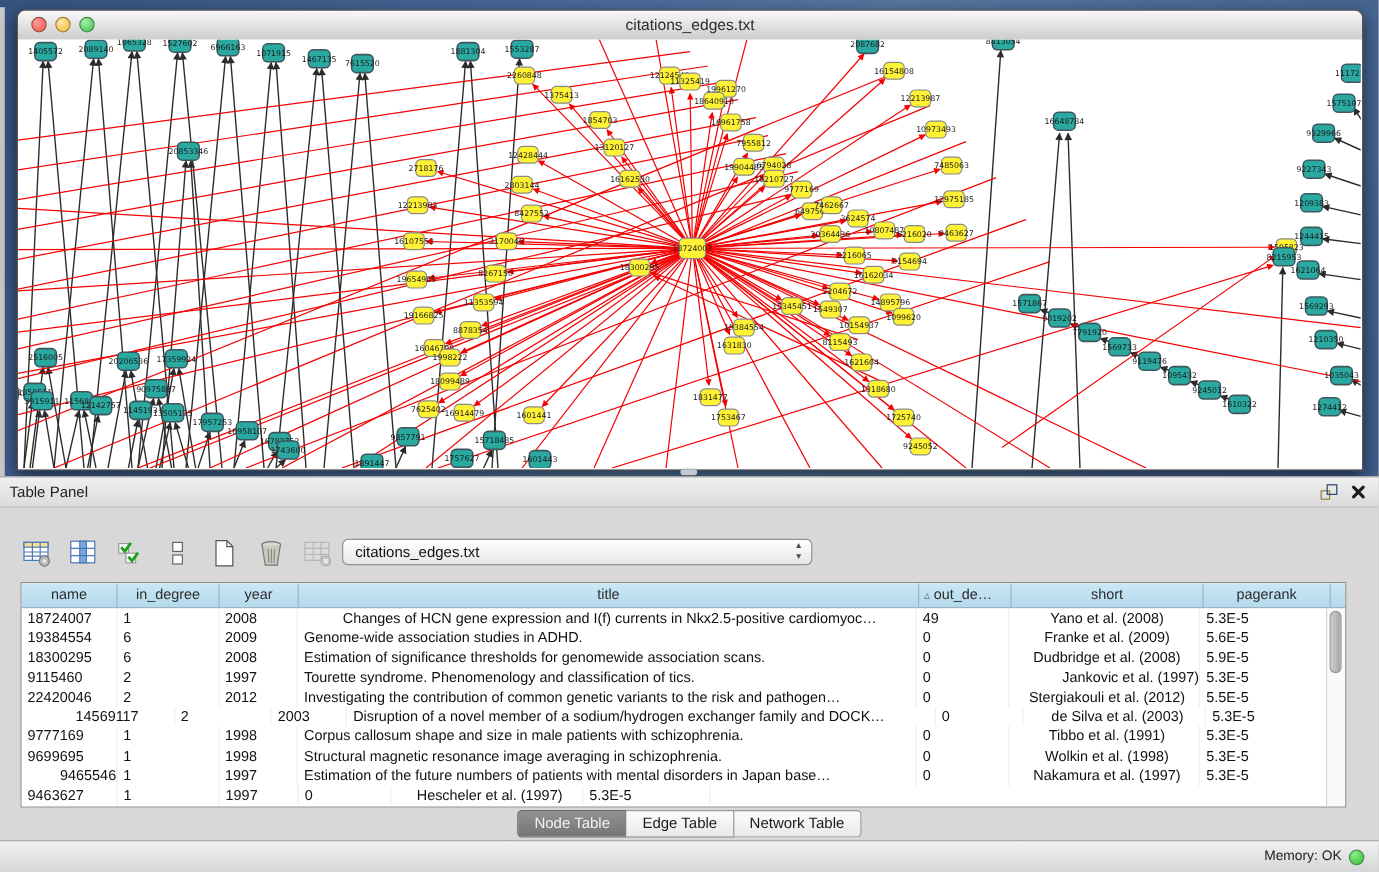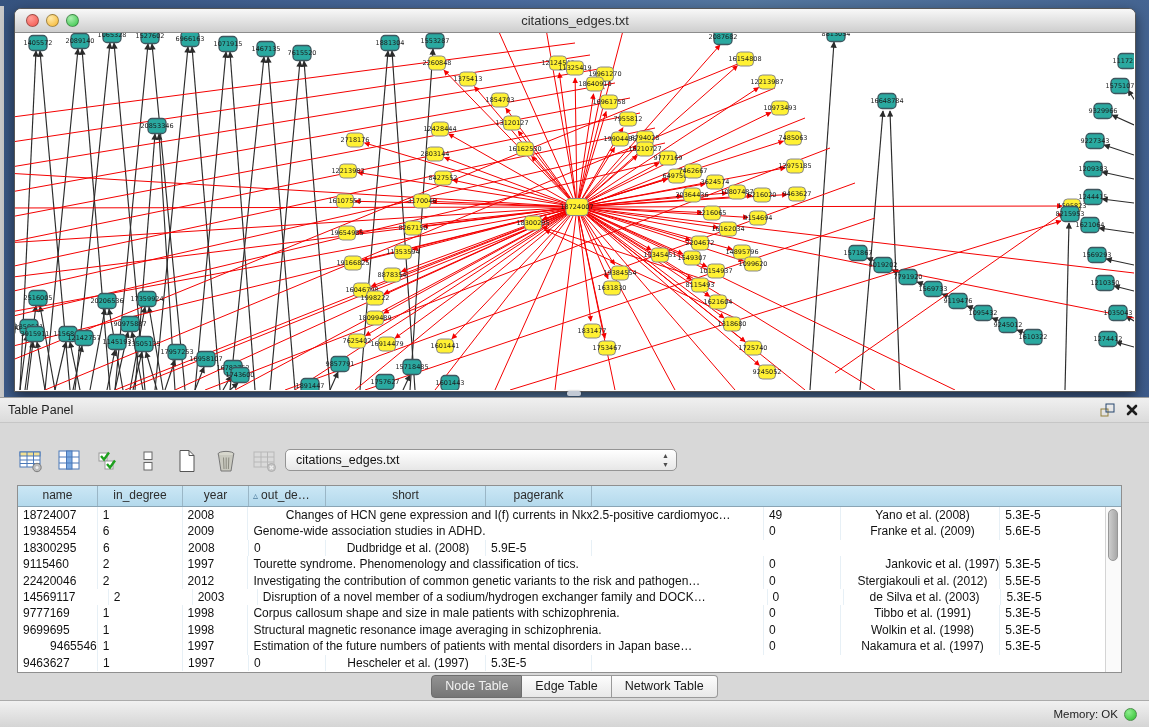--- a/index.html
+++ b/index.html
@@ -615,20 +615,21 @@
           <span>▲</span>
           <span>▼</span>
         </span>
     </div>
 
     <div class="table-wrap">
       <div class="thead" id="thead">
           <div class="th" style="width: 80px;"><span>name</span></div>
           <div class="th" style="width: 85px;"><span>in_degree</span></div>
           <div class="th" style="width: 66px;"><span>year</span></div>
+          <div class="th" style="width: 517px;"><span>title</span></div>
           <div class="th" style="width: 77px; text-align: left;"><span class="sort">▵</span><span>out_de…</span></div>
           <div class="th" style="width: 160px;"><span>short</span></div>
           <div class="th" style="width: 106px;"><span>pagerank</span></div>
         </div>
       <div class="tbody" id="tbody">
           <div class="tr">
             <div class="td" style="width: 80px; text-align: left;">18724007</div>
             <div class="td" style="width: 85px; text-align: left;">1</div>
             <div class="td" style="width: 66px; text-align: left;">2008</div>
             <div class="td" style="width: 517px; text-align: center;">Changes of HCN gene expression and I(f) currents in Nkx2.5-positive cardiomyoc…</div>
@@ -642,20 +643,21 @@
             <div class="td" style="width: 66px; text-align: left;">2009</div>
             <div class="td" style="width: 517px; text-align: left;">Genome-wide association studies in ADHD.</div>
             <div class="td" style="width: 77px; text-align: left;">0</div>
             <div class="td" style="width: 160px; text-align: center;">Franke et al. (2009)</div>
             <div class="td" style="width: 106px; text-align: left;">5.6E-5</div>
           </div>
           <div class="tr">
             <div class="td" style="width: 80px; text-align: left;">18300295</div>
             <div class="td" style="width: 85px; text-align: left;">6</div>
             <div class="td" style="width: 66px; text-align: left;">2008</div>
+            <div class="td" style="width: 517px; text-align: left;">Estimation of significance thresholds for genomewide association scans.</div>
             <div class="td" style="width: 77px; text-align: left;">0</div>
             <div class="td" style="width: 160px; text-align: center;">Dudbridge et al. (2008)</div>
             <div class="td" style="width: 106px; text-align: left;">5.9E-5</div>
           </div>
           <div class="tr">
             <div class="td" style="width: 80px; text-align: left;">9115460</div>
             <div class="td" style="width: 85px; text-align: left;">2</div>
             <div class="td" style="width: 66px; text-align: left;">1997</div>
             <div class="td" style="width: 517px; text-align: left;">Tourette syndrome. Phenomenology and classification of tics.</div>
             <div class="td" style="width: 77px; text-align: left;">0</div>
@@ -665,21 +667,21 @@
           <div class="tr">
             <div class="td" style="width: 80px; text-align: left;">22420046</div>
             <div class="td" style="width: 85px; text-align: left;">2</div>
             <div class="td" style="width: 66px; text-align: left;">2012</div>
             <div class="td" style="width: 517px; text-align: left;">Investigating the contribution of common genetic variants to the risk and pathogen…</div>
             <div class="td" style="width: 77px; text-align: left;">0</div>
             <div class="td" style="width: 160px; text-align: center;">Stergiakouli et al. (2012)</div>
             <div class="td" style="width: 106px; text-align: left;">5.5E-5</div>
           </div>
           <div class="tr">
-            <div class="td" style="width: 92px; text-align: left;">14569117</div>
+            <div class="td" style="width: 92px; text-align: left; margin-left: 40px;">14569117</div>
             <div class="td" style="width: 85px; text-align: left;">2</div>
             <div class="td" style="width: 66px; text-align: left;">2003</div>
             <div class="td" style="width: 517px; text-align: left;">Disruption of a novel member of a sodium/hydrogen exchanger family and DOCK…</div>
             <div class="td" style="width: 77px; text-align: left;">0</div>
             <div class="td" style="width: 160px; text-align: center;">de Silva et al. (2003)</div>
             <div class="td" style="width: 106px; text-align: left;">5.3E-5</div>
           </div>
           <div class="tr">
             <div class="td" style="width: 80px; text-align: left;">9777169</div>
             <div class="td" style="width: 85px; text-align: left;">1</div>

